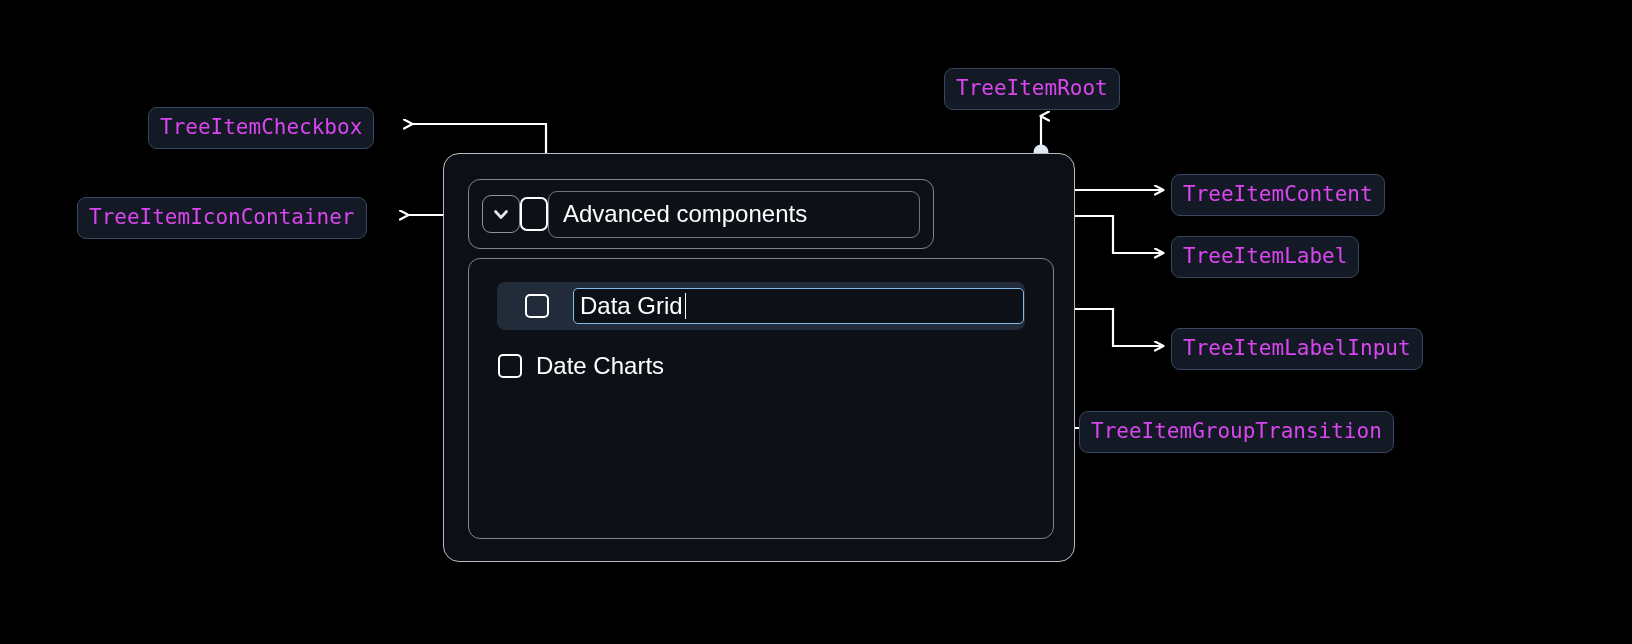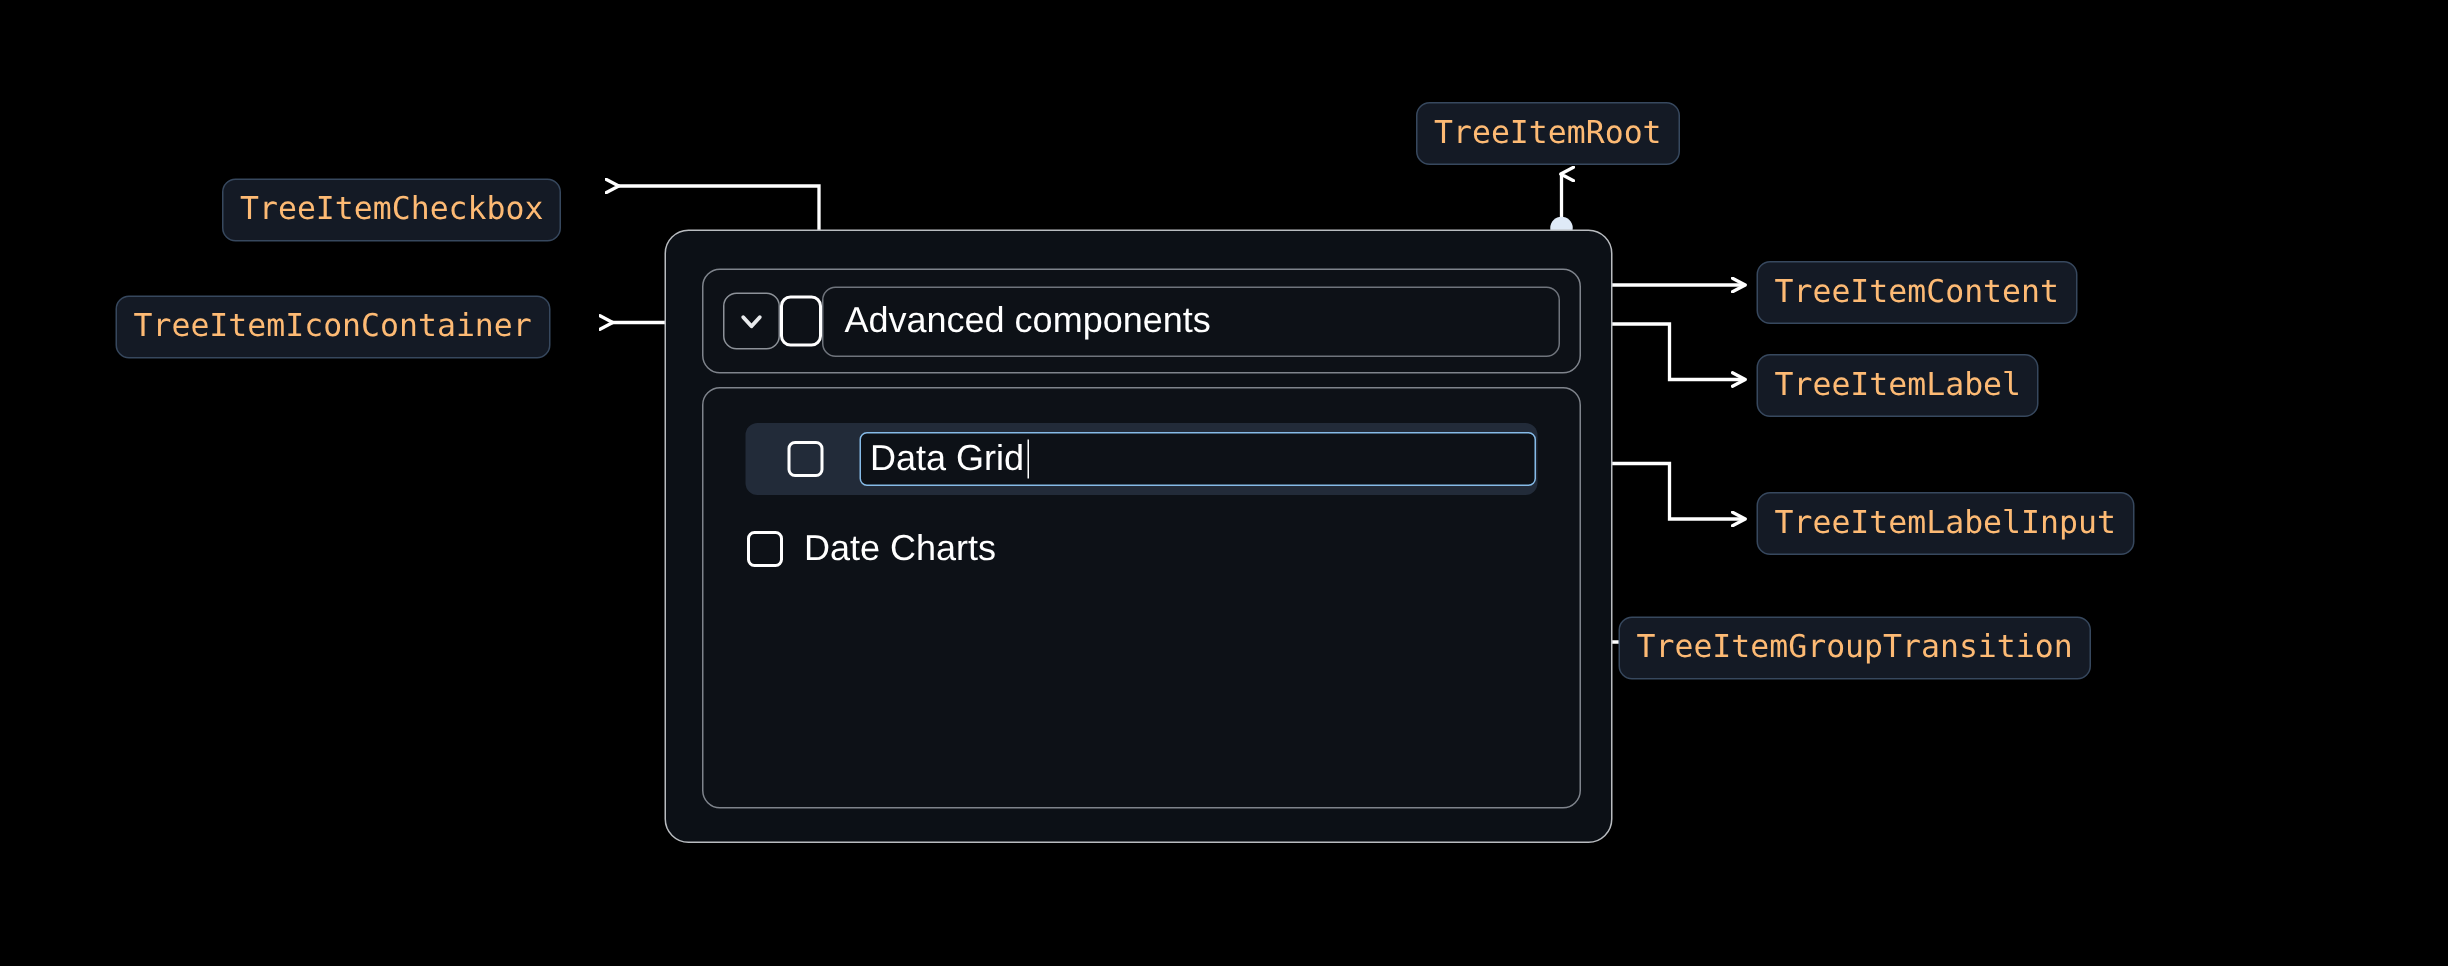--- a/index.html
+++ b/index.html
@@ -33,21 +33,21 @@
     z-index: 5;
   }
 
   
   .badge {
     position: absolute;
     box-sizing: border-box;
     background: #141a25;
     border: 1px solid #37485e;
     border-radius: 9px;
-    color: #fdba74;
+    color: #d946ef;
     font-family: "DejaVu Sans Mono", "Liberation Mono", monospace;
     font-size: 21px;
     line-height: 1;
     letter-spacing: 0px;
     padding: 9px 11px 10px 11px;
     white-space: nowrap;
     z-index: 10;
   }
 
   
@@ -61,21 +61,21 @@
     background: #0c1016;
     border: 1.5px solid #b9bcc0;
     border-radius: 16px;
     z-index: 6;
   }
 
   #tree-item-content {
     position: absolute;
     left: 24px;
     top: 25px;
-    width: 586px;
+    width: 466px;
     height: 70px;
     box-sizing: border-box;
     background: #0d1117;
     border: 1.5px solid #7f848c;
     border-radius: 12px;
     display: flex;
     align-items: center;
     padding: 0 13px;
     gap: 0;
   }
@@ -233,21 +233,21 @@
       <circle cx="493" cy="215" r="7.5"></circle>
       <circle cx="1054" cy="190" r="7.5"></circle>
       <circle cx="1042" cy="216" r="7.5"></circle>
       <circle cx="1040" cy="309" r="7.5"></circle>
       <circle cx="1053" cy="428" r="7.5"></circle>
     </g>
   </svg>
 
   <div class="badge" style="left:944px; top:68px;">TreeItemRoot</div>
 
-  <div class="badge" style="left:148px; top:119px;">TreeItemCheckbox</div>
+  <div class="badge" style="left:148px; top:107px;">TreeItemCheckbox</div>
 
   <div class="badge" style="left:77px; top:197px;">TreeItemIconContainer</div>
 
   <div class="badge" style="left:1171px; top:174px;">TreeItemContent</div>
 
   <div class="badge" style="left:1171px; top:236px;">TreeItemLabel</div>
 
   <div class="badge" style="left:1171px; top:328px;">TreeItemLabelInput</div>
 
   <div class="badge" style="left:1079px; top:411px;">TreeItemGroupTransition</div>

